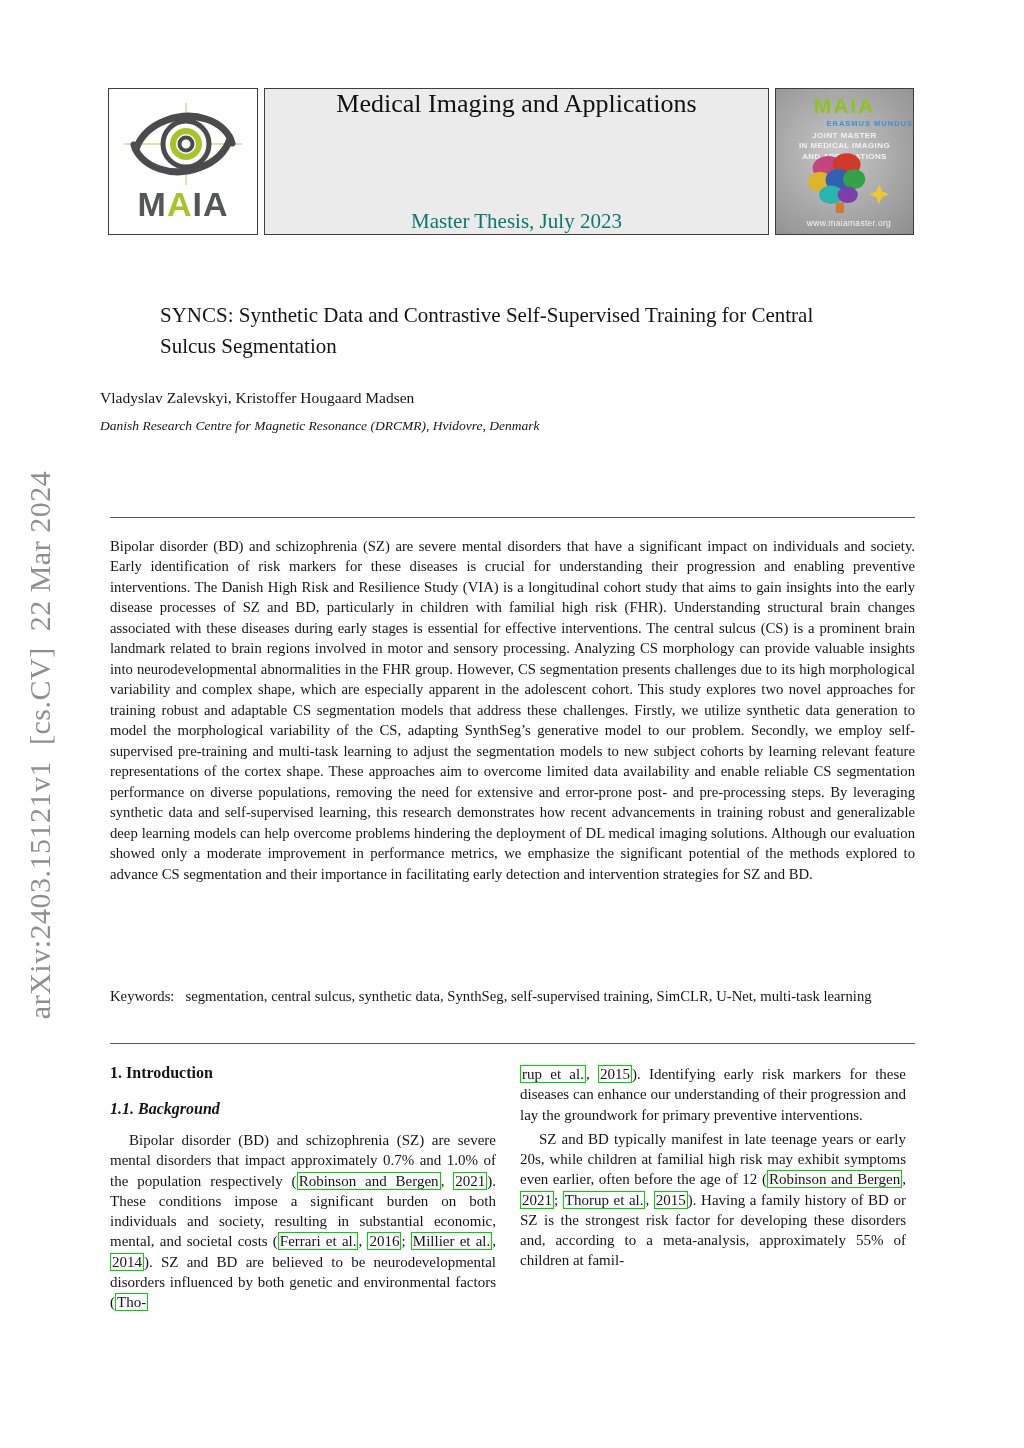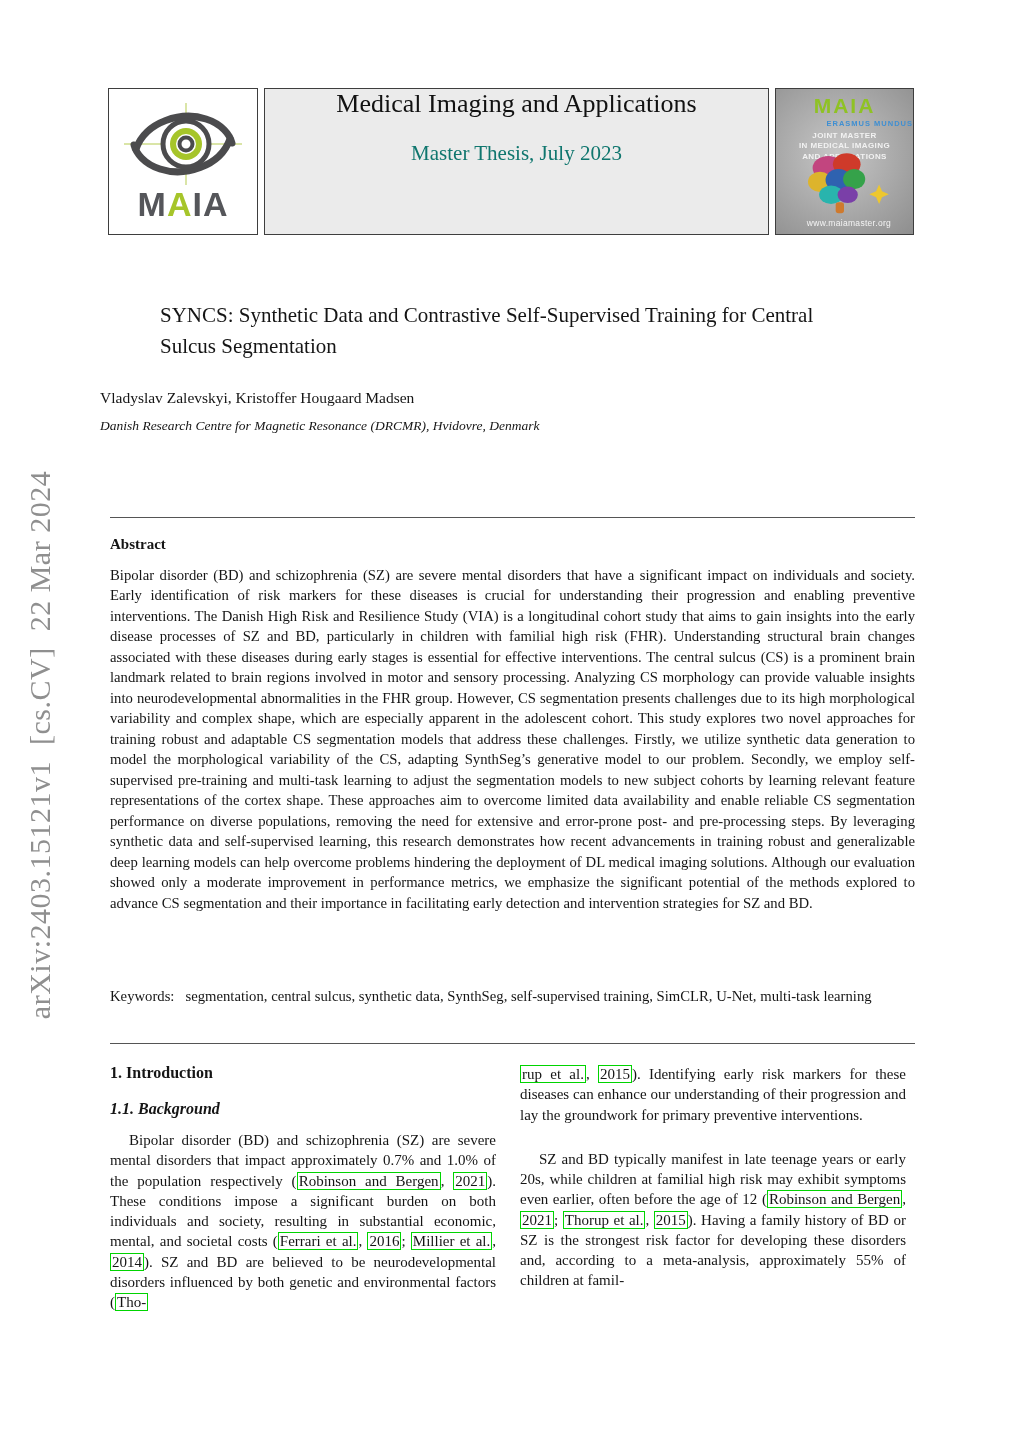--- a/index.html
+++ b/index.html
@@ -12,21 +12,21 @@
          white-space:pre;letter-spacing:.5px;}
 
   
   .hdr{position:absolute;left:108px;top:88px;width:806px;height:147px;display:flex;}
   .logo-box{width:148px;height:145px;border:1.5px solid #3e3e3e;background:#fff;
             display:flex;flex-direction:column;align-items:center;justify-content:center;}
   .logo-word{font-family:"Liberation Sans", sans-serif;font-weight:700;font-size:34px;
              letter-spacing:1px;line-height:1;margin-top:2px;color:#55565a;}
   .logo-word .g{color:#a6c52a;}
   .banner-box{flex:1;margin:0 6px;border:1.5px solid #3e3e3e;background:#ebebeb;
-              display:flex;flex-direction:column;align-items:center;justify-content:flex-start;}
+              display:flex;flex-direction:column;align-items:center;justify-content:space-between;}
   .banner-title{font-size:26px;color:#111;}
   .banner-sub{font-size:21px;color:#0f766e;margin-top:22px;}
   .poster-box{width:137px;height:145px;border:1.5px solid #3e3e3e;position:relative;overflow:hidden;
               background:radial-gradient(circle at 45% 45%, #c7c7c7 0%, #a8a8a8 55%, #8e8e8e 100%);
               font-family:"Liberation Sans", sans-serif;text-align:center;}
   .poster-brand{color:#8fc224;font-weight:700;font-size:21px;letter-spacing:2px;margin-top:5px;}
   .poster-prog{color:#3f8fd2;font-weight:700;font-size:7.5px;letter-spacing:1px;margin-top:1px;text-align:right;}
   .poster-deg{color:#f2f2f2;font-weight:700;font-size:8px;line-height:1.3;margin-top:3px;letter-spacing:.4px;}
   .poster-web{position:absolute;bottom:6px;left:0;right:0;color:#f4f4f4;font-size:8.5px;letter-spacing:.3px;padding-left:9px;}
   .brainwrap{position:absolute;left:13px;top:55px;width:110px;height:72px;}
@@ -47,21 +47,21 @@
   .kw{position:absolute;left:110px;top:986px;width:805px;font-size:14.7px;line-height:1.4;}
   .kw-label{}
 
   
   .cols{position:absolute;left:110px;top:1064px;width:805px;display:flex;gap:24px;}
   .col{width:386px;}
   .sec-h{font-weight:700;font-size:16px;margin:0 0 18px 0;}
   .sub-h{font-style:italic;font-size:16px;margin:0 0 12px 0;}
   .body-p{font-size:15px;line-height:1.35;text-align:justify;margin:0;}
   .indent{text-indent:19px;}
-  .body-p + .body-p{margin-top:24px;}
+  .body-p + .body-p{margin-top:4px;}
   .cite{border:1.5px solid #00d400;padding:0 1px;box-decoration-break:clone;
         -webkit-box-decoration-break:clone;}
 </style>
 </head>
 <body>
 
 <div class="page">
 
   <div class="arxiv">arXiv:2403.15121v1  [cs.CV]  22 Mar 2024</div>
 
@@ -113,21 +113,20 @@
 
   <div class="titleblock">
     <div class="ptitle">SYNCS: Synthetic Data and Contrastive Self-Supervised Training for Central Sulcus Segmentation</div>
     <div class="pauthors">Vladyslav Zalevskyi, Kristoffer Hougaard Madsen</div>
     <div class="paffil">Danish Research Centre for Magnetic Resonance (DRCMR), Hvidovre, Denmark</div>
   </div>
 
   <hr class="rule" style="top:517px;">
 
   <div class="abs">
-    <div class="abs-h">Abstract</div>
     <p class="abs-p">Bipolar disorder (BD) and schizophrenia (SZ) are severe mental disorders that have a significant impact on individuals and society. Early identification of risk markers for these diseases is crucial for understanding their progression and enabling preventive interventions. The Danish High Risk and Resilience Study (VIA) is a longitudinal cohort study that aims to gain insights into the early disease processes of SZ and BD, particularly in children with familial high risk (FHR). Understanding structural brain changes associated with these diseases during early stages is essential for effective interventions. The central sulcus (CS) is a prominent brain landmark related to brain regions involved in motor and sensory processing. Analyzing CS morphology can provide valuable insights into neurodevelopmental abnormalities in the FHR group. However, CS segmentation presents challenges due to its high morphological variability and complex shape, which are especially apparent in the adolescent cohort. This study explores two novel approaches for training robust and adaptable CS segmentation models that address these challenges. Firstly, we utilize synthetic data generation to model the morphological variability of the CS, adapting SynthSeg’s generative model to our problem. Secondly, we employ self-supervised pre-training and multi-task learning to adjust the segmentation models to new subject cohorts by learning relevant feature representations of the cortex shape. These approaches aim to overcome limited data availability and enable reliable CS segmentation performance on diverse populations, removing the need for extensive and error-prone post- and pre-processing steps. By leveraging synthetic data and self-supervised learning, this research demonstrates how recent advancements in training robust and generalizable deep learning models can help overcome problems hindering the deployment of DL medical imaging solutions. Although our evaluation showed only a moderate improvement in performance metrics, we emphasize the significant potential of the methods explored to advance CS segmentation and their importance in facilitating early detection and intervention strategies for SZ and BD.</p>
   </div>
 
   <div class="kw">
     <span class="kw-label">Keywords:</span>&nbsp;&nbsp;
     <span>segmentation, central sulcus, synthetic data, SynthSeg, self-supervised training, SimCLR, U-Net, multi-task learning</span>
   </div>
 
   <hr class="rule" style="top:1043px;">
 

